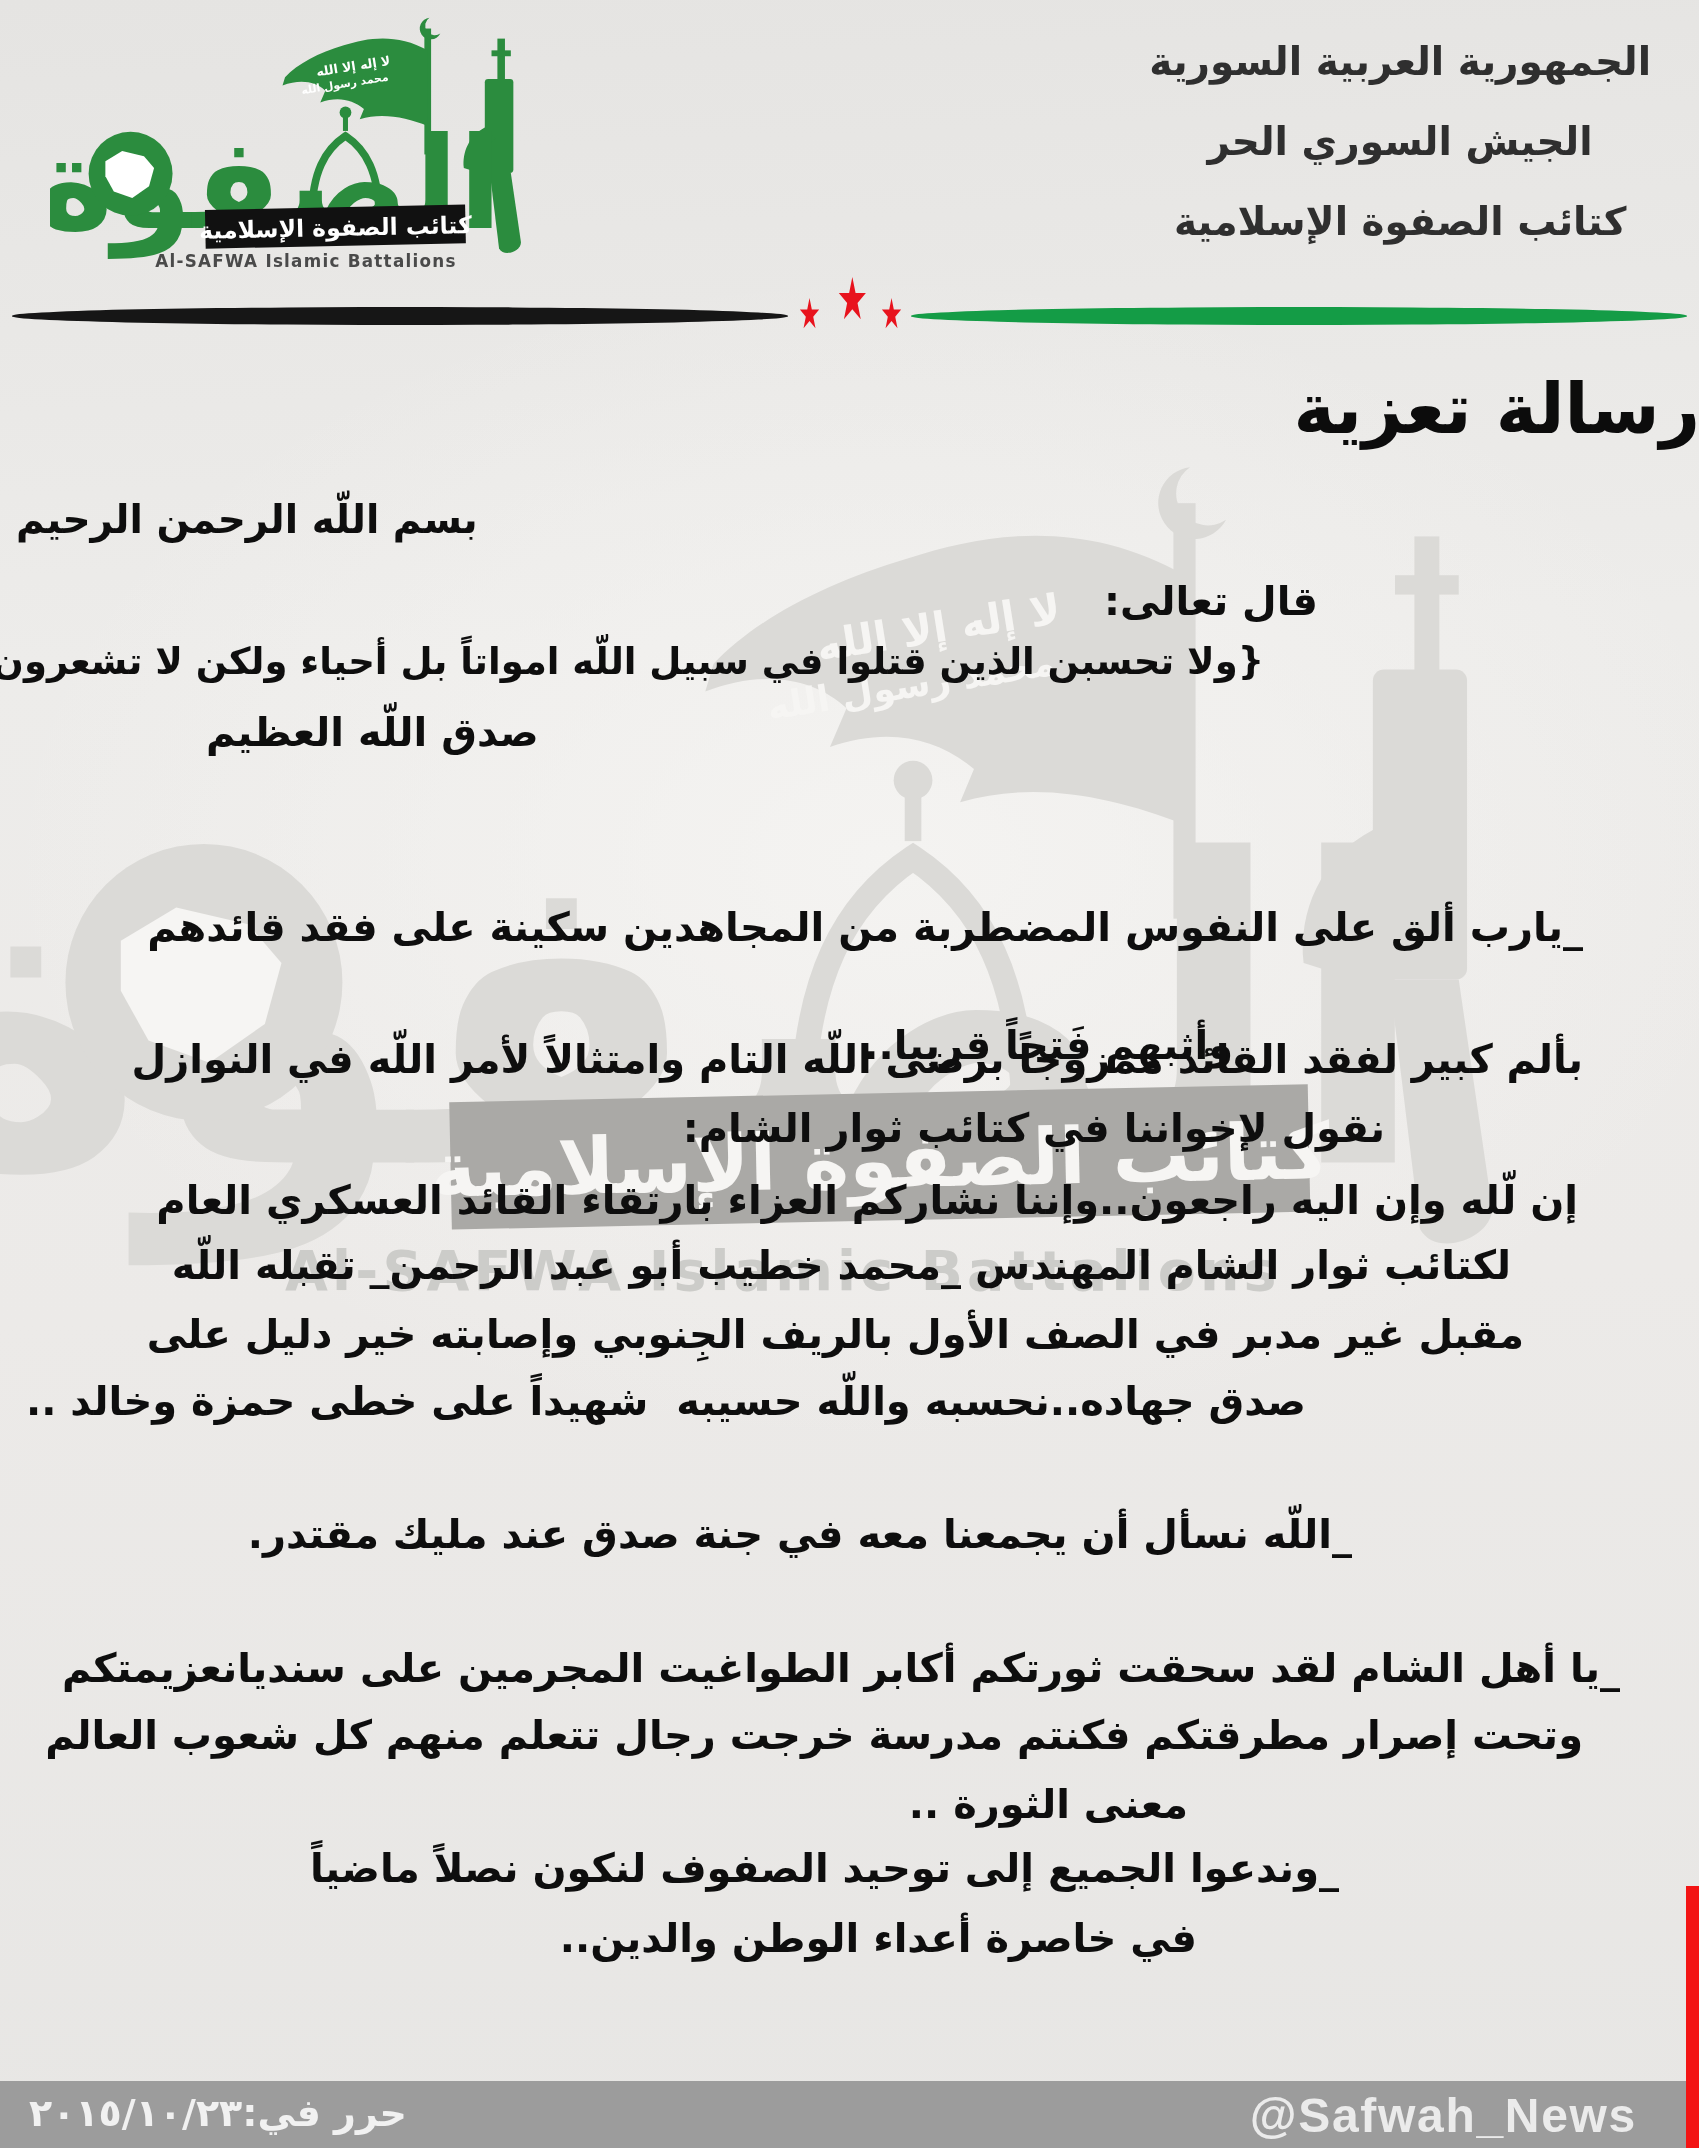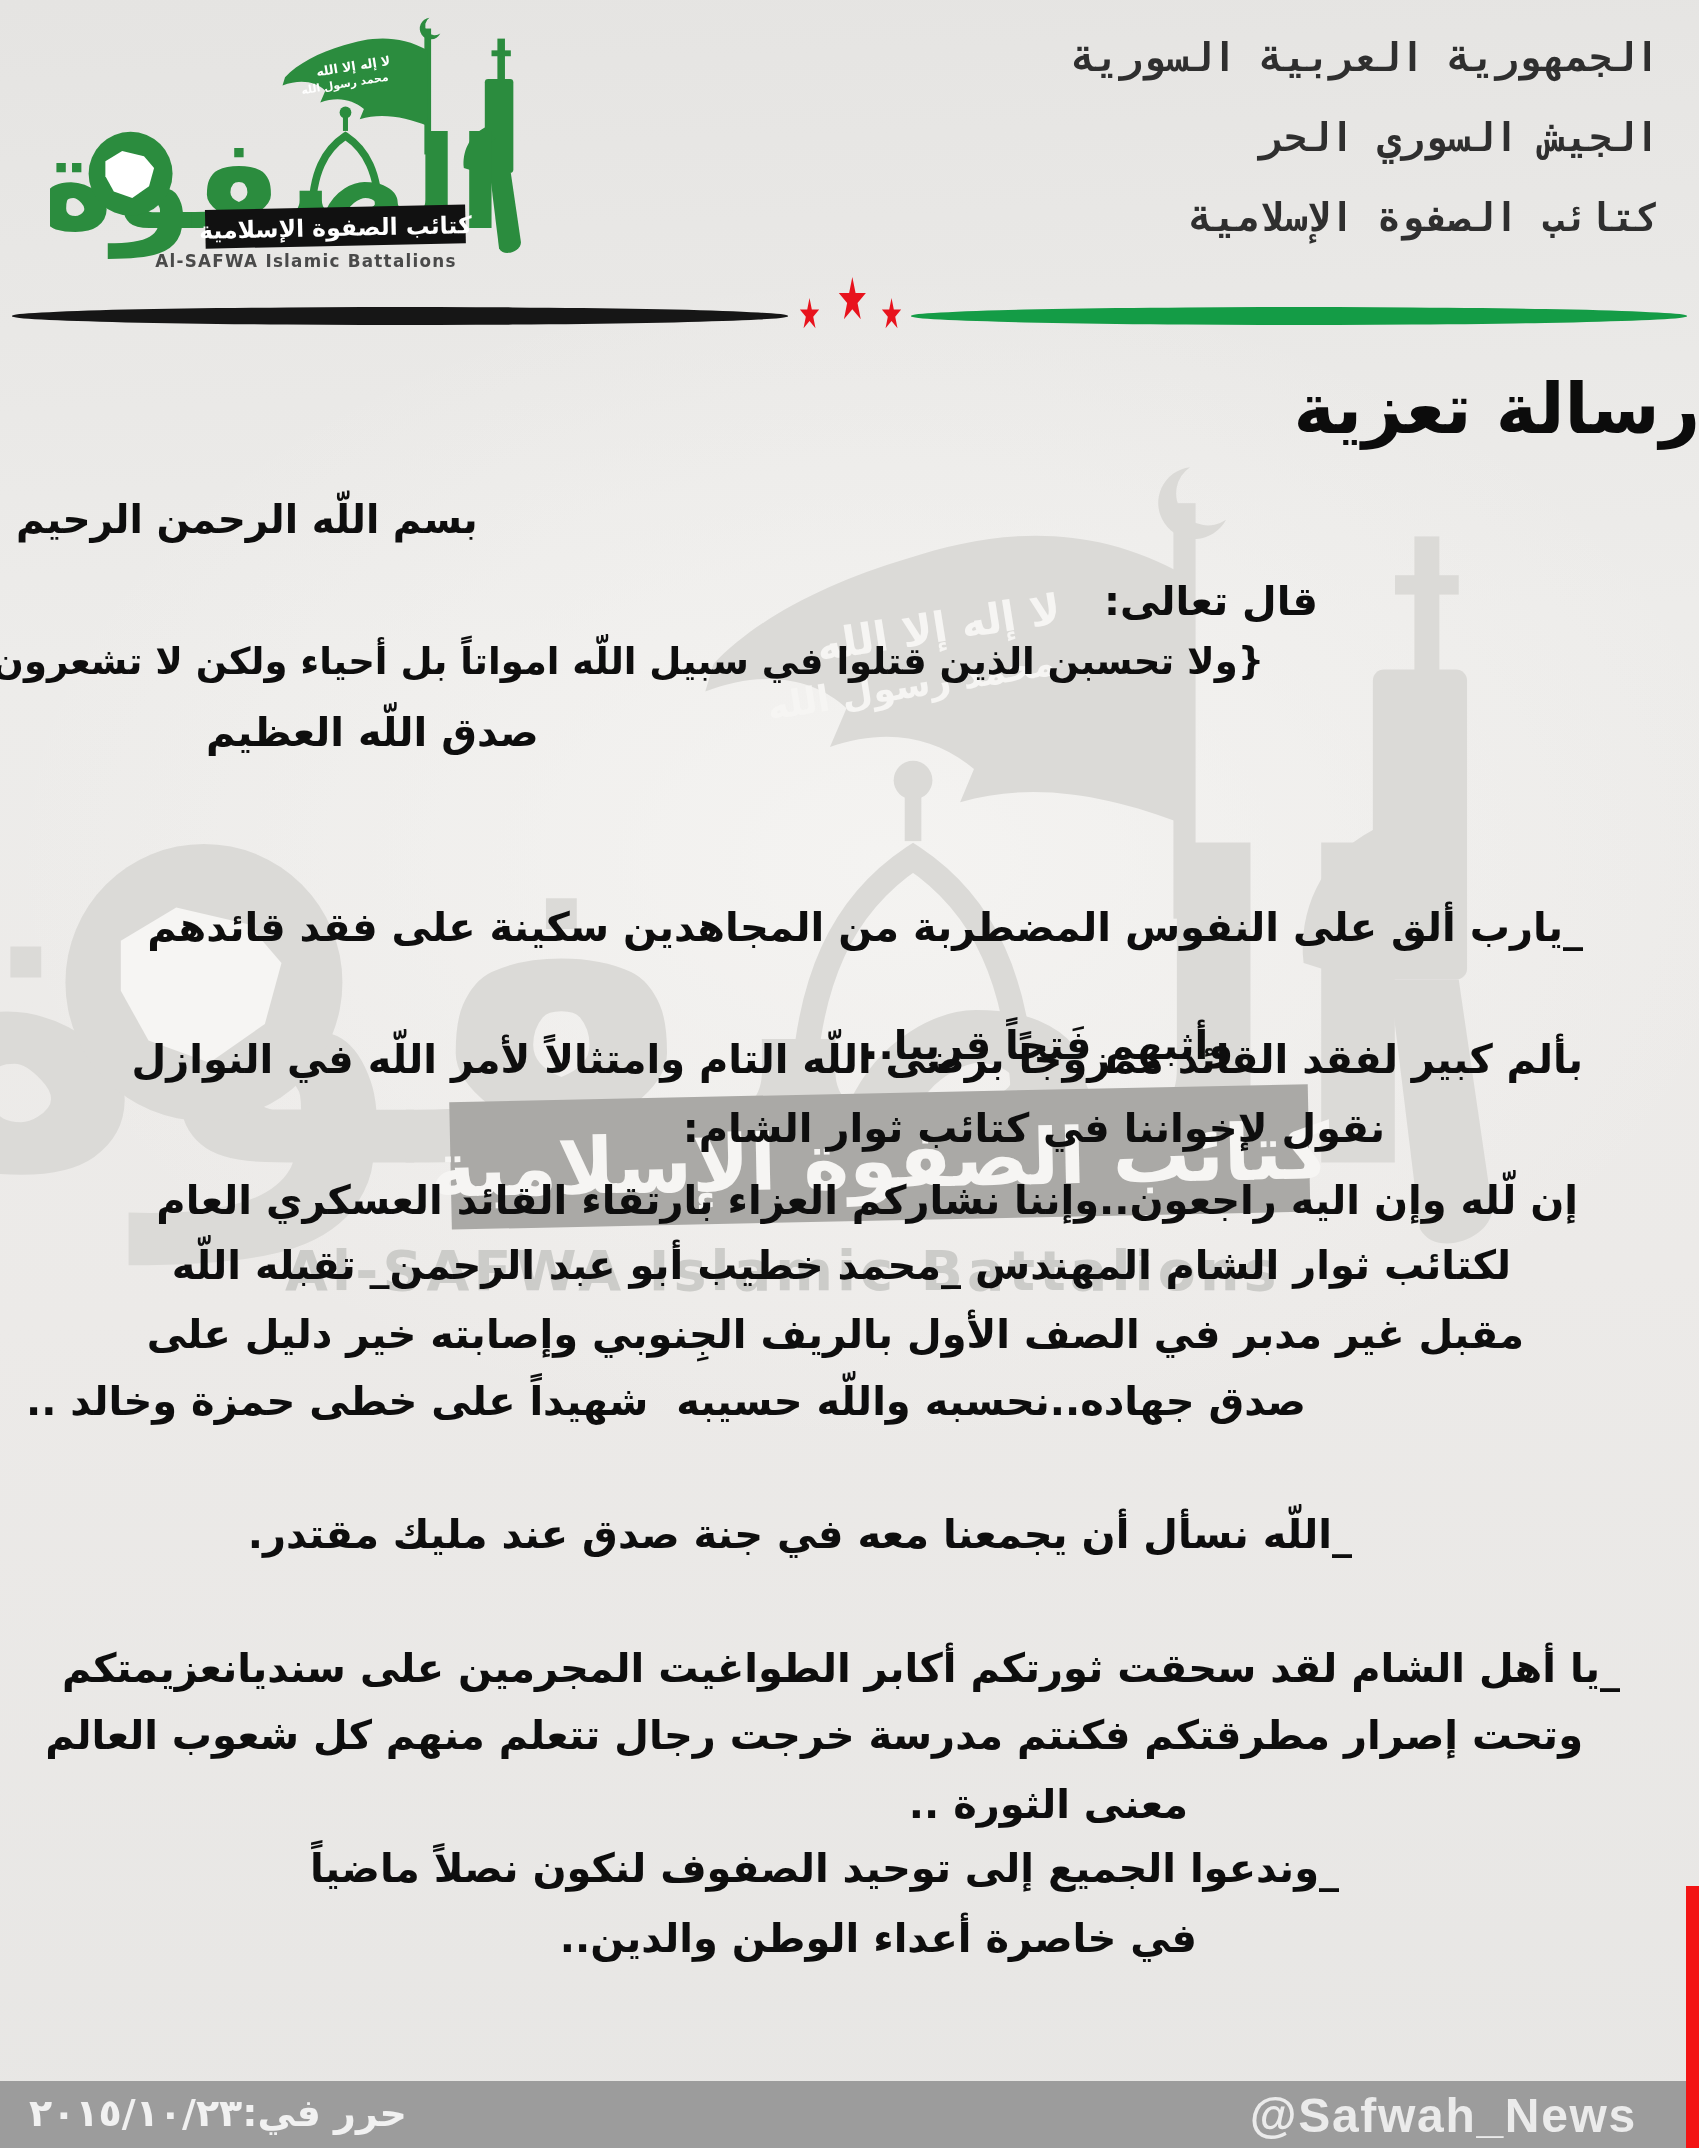--- a/index.html
+++ b/index.html
@@ -10,21 +10,21 @@
       linear-gradient(178deg,#e5e4e2 0%,#edecea 30%,#eceae8 60%,#e7e6e4 100%);
     font-family:"DejaVu Sans",sans-serif;
   }
   
   .watermark{position:absolute;left:-62px;top:409px;width:554px;height:277px;
     transform:scale(3.3);transform-origin:0 0;pointer-events:none;}
   .wm-svg{--g:#dbdad7;--k:#aaa9a6;--w:#f6f5f3;--t:#ccccc9;}
   
   .logo{position:absolute;left:50px;top:0;width:554px;height:277px;}
   .logo-svg{--g:#2b8c3e;--k:#111111;--w:#ffffff;--t:#4a4a4a;}
-  .agency{position:absolute;right:41px;top:42px;direction:rtl;text-align:right;font-family:Liberation Mono, monospace;}
+  .agency{position:absolute;right:49px;top:42px;direction:rtl;text-align:center;}
   .agency-line{font-size:39px;font-weight:bold;color:#2f2f2f;line-height:1;margin-bottom:41px;white-space:pre;}
   
   .div-bar{position:absolute;height:17.6px;border-radius:50%;}
   .div-black{left:11.7px;top:307px;width:776px;background:#161616;}
   .div-green{left:911px;top:307px;width:776px;background:#149c46;}
   .star{position:absolute;color:#e8131d;line-height:1;transform:scale(.68,1.12);}
   .star-l{left:793px;top:295px;font-size:37px;}
   .star-m{left:829px;top:273px;font-size:52px;}
   .star-r{left:875px;top:295px;font-size:37px;}
   

